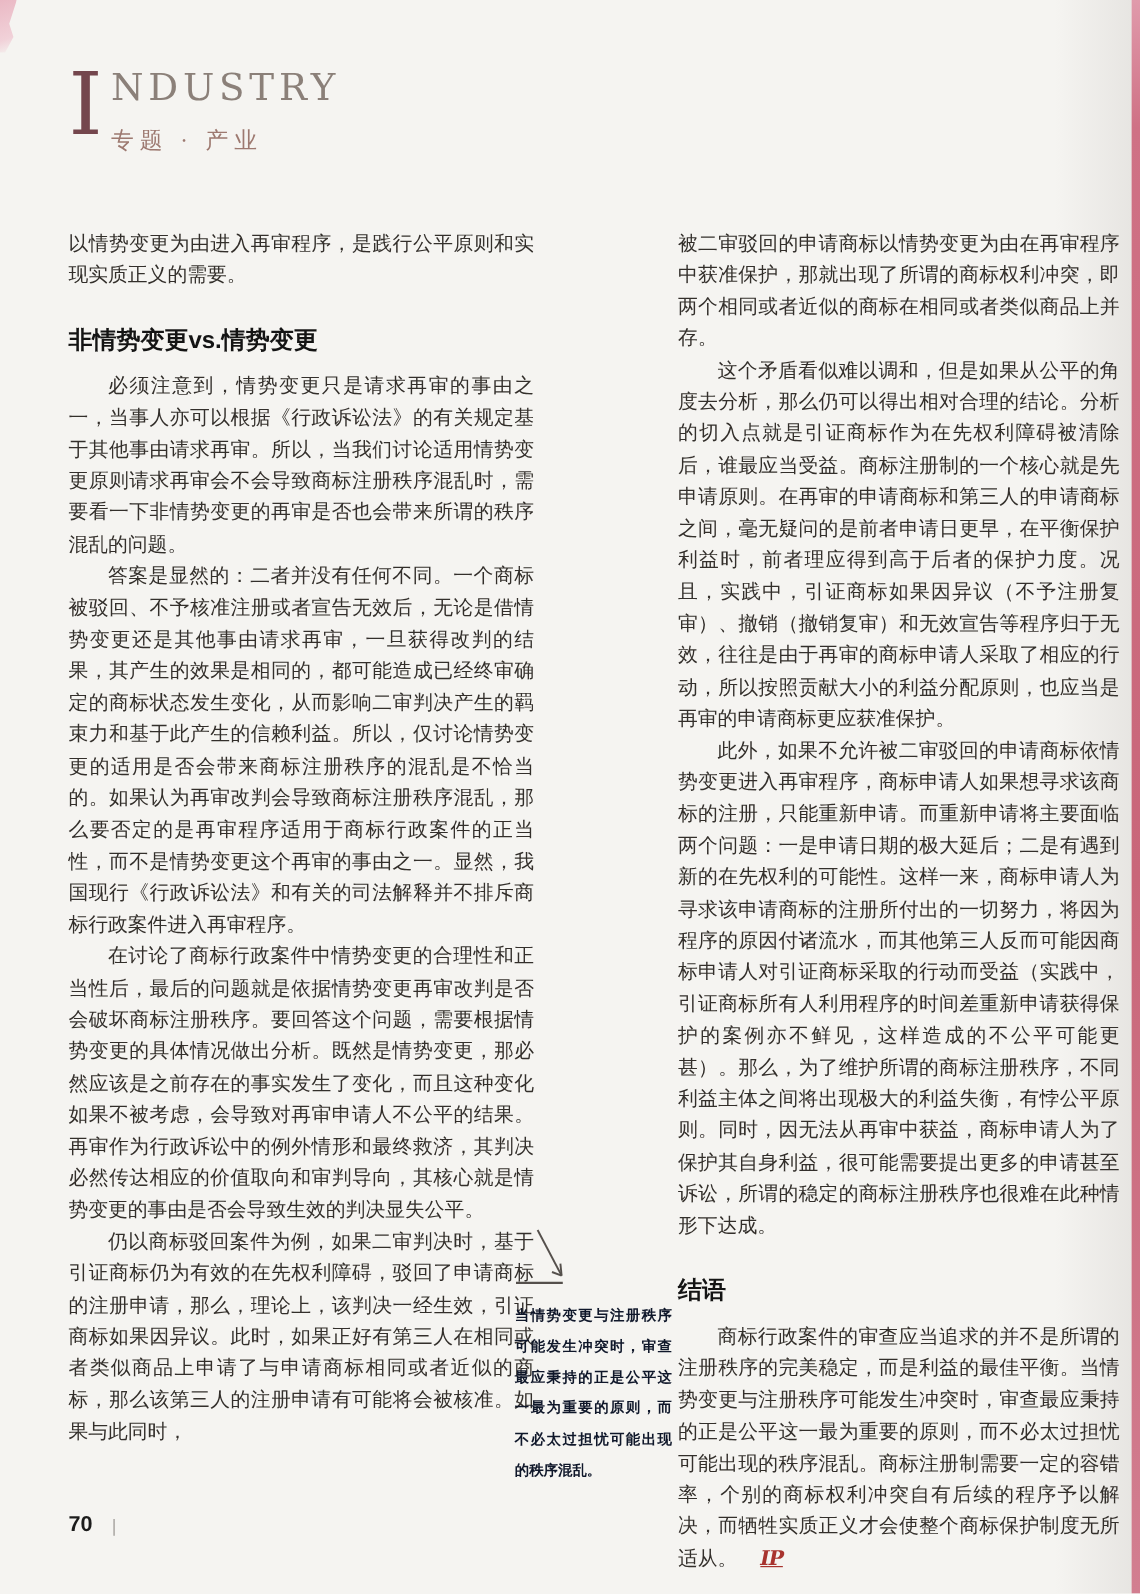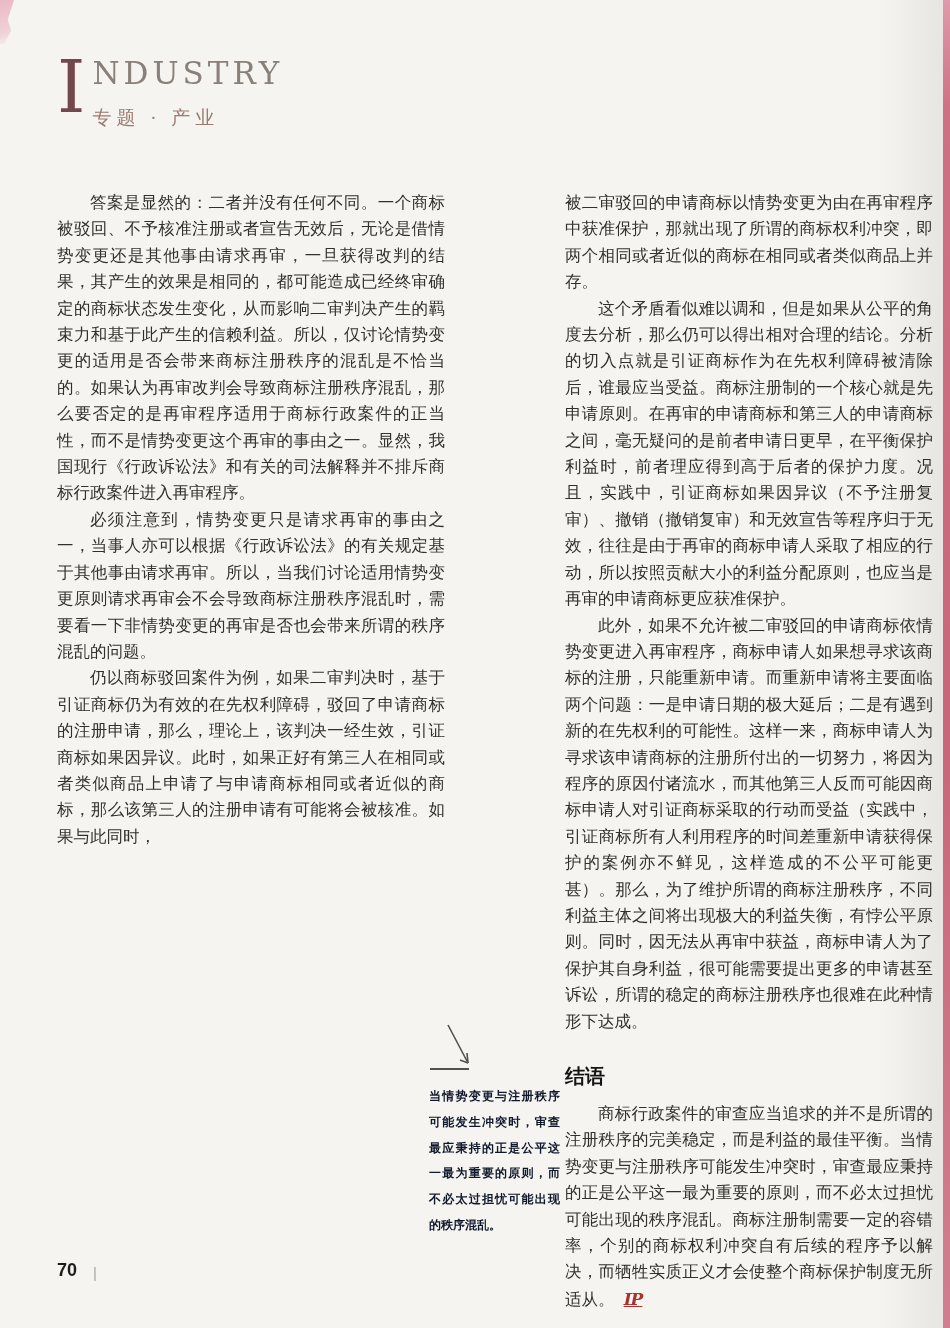--- a/index.html
+++ b/index.html
@@ -56,21 +56,21 @@
   }
   .col p.indent{text-indent:2em;}
   .sec-heading{
     margin:29px 0 13px 0;
     font-family:"Liberation Sans","DejaVu Sans",sans-serif;
     font-weight:700;font-size:20px;line-height:24px;color:#141414;
   }
   .endmark{
     font-family:"DejaVu Serif","Liberation Serif",serif;
     font-style:italic;font-weight:700;
-    color:#a8332e;font-size:17px;margin-left:5px;letter-spacing:-1px;text-decoration:underline;
+    color:#a8332e;font-size:17px;margin-left:15px;letter-spacing:-1px;text-decoration:underline;
   }
 
   
   .pullquote{position:absolute;left:429px;top:1022px;width:131px;}
   .pq-arrow{display:block;margin:0 0 12px 0;}
   .pq-text{
     font-family:"Liberation Sans","DejaVu Sans",sans-serif;
     font-weight:700;font-size:12px;line-height:25.8px;
     color:#0f172a;text-align:justify;margin:0;
   }
@@ -97,24 +97,27 @@
 
   <div class="header">
     <span class="logo-i">I</span>
     <div class="logo-right">
       <div class="logo-name">NDUSTRY</div>
       <div class="logo-sub">专题 · 产业</div>
     </div>
   </div>
 
   <div class="col col-left">
+    <p>以情势变更为由进入再审程序，是践行公平原则和实现实质正义的需要。</p>
 
+    <h2 class="sec-heading">非情势变更vs.情势变更</h2>
+    <p class="indent">必须注意到，情势变更只是请求再审的事由之一，当事人亦可以根据《行政诉讼法》的有关规定基于其他事由请求再审。所以，当我们讨论适用情势变更原则请求再审会不会导致商标注册秩序混乱时，需要看一下非情势变更的再审是否也会带来所谓的秩序混乱的问题。</p>
     <p class="indent">答案是显然的：二者并没有任何不同。一个商标被驳回、不予核准注册或者宣告无效后，无论是借情势变更还是其他事由请求再审，一旦获得改判的结果，其产生的效果是相同的，都可能造成已经终审确定的商标状态发生变化，从而影响二审判决产生的羁束力和基于此产生的信赖利益。所以，仅讨论情势变更的适用是否会带来商标注册秩序的混乱是不恰当的。如果认为再审改判会导致商标注册秩序混乱，那么要否定的是再审程序适用于商标行政案件的正当性，而不是情势变更这个再审的事由之一。显然，我国现行《行政诉讼法》和有关的司法解释并不排斥商标行政案件进入再审程序。</p>
-    <p class="indent">必须注意到，情势变更只是请求再审的事由之一，当事人亦可以根据《行政诉讼法》的有关规定基于其他事由请求再审。所以，当我们讨论适用情势变更原则请求再审会不会导致商标注册秩序混乱时，需要看一下非情势变更的再审是否也会带来所谓的秩序混乱的问题。</p>
 
+    <p class="indent">在讨论了商标行政案件中情势变更的合理性和正当性后，最后的问题就是依据情势变更再审改判是否会破坏商标注册秩序。要回答这个问题，需要根据情势变更的具体情况做出分析。既然是情势变更，那必然应该是之前存在的事实发生了变化，而且这种变化如果不被考虑，会导致对再审申请人不公平的结果。再审作为行政诉讼中的例外情形和最终救济，其判决必然传达相应的价值取向和审判导向，其核心就是情势变更的事由是否会导致生效的判决显失公平。</p>
     <p class="indent">仍以商标驳回案件为例，如果二审判决时，基于引证商标仍为有效的在先权利障碍，驳回了申请商标的注册申请，那么，理论上，该判决一经生效，引证商标如果因异议。此时，如果正好有第三人在相同或者类似商品上申请了与申请商标相同或者近似的商标，那么该第三人的注册申请有可能将会被核准。如果与此同时，</p>
   </div>
 
   <div class="pullquote">
     <svg class="pq-arrow" width="44" height="50" viewBox="0 0 44 50">
       <line x1="19" y1="3" x2="39" y2="41" stroke="#55504c" stroke-width="1.6"></line>
       <line x1="39" y1="41" x2="31" y2="38" stroke="#55504c" stroke-width="1.6"></line>
       <line x1="39" y1="41" x2="38" y2="31" stroke="#55504c" stroke-width="1.6"></line>
       <line x1="1" y1="47" x2="40" y2="47" stroke="#55504c" stroke-width="1.8"></line>
     </svg>

